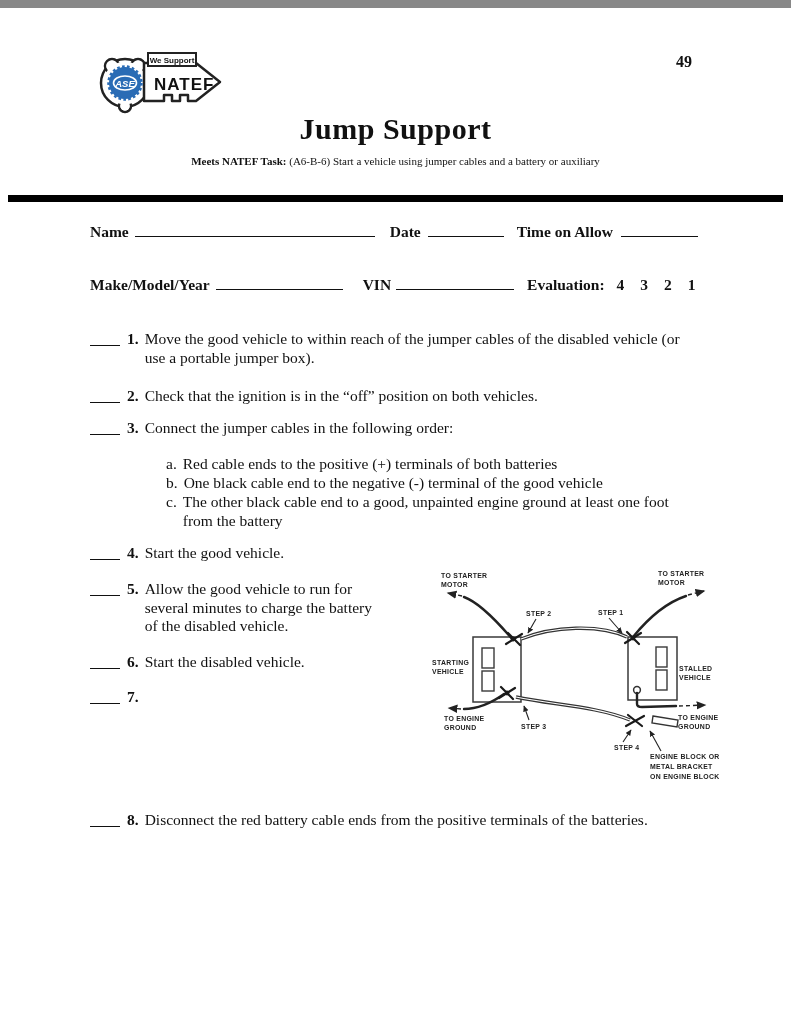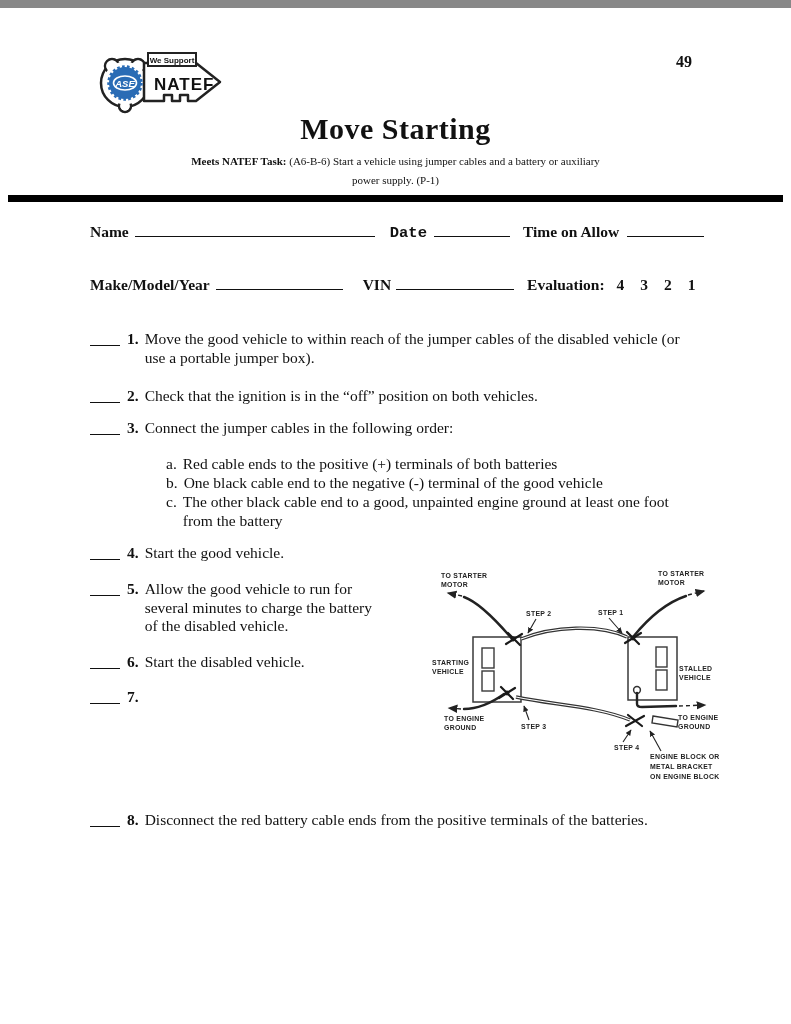--- a/index.html
+++ b/index.html
@@ -75,30 +75,29 @@
       <circle cx="27" cy="33" r="14.5" fill="#2a6cb5"></circle>
       <ellipse cx="27" cy="33" rx="11.5" ry="7" fill="none" stroke="#fff" stroke-width="1.6"></ellipse>
       <text x="27" y="36.5" text-anchor="middle" style="font-family:'Liberation Sans',sans-serif; font-size:9.5px; font-weight:bold; font-style:italic; fill:#fff;">ASE</text>
     </g>
 
     <text x="56" y="40" style="font-family:'Liberation Sans',sans-serif; font-size:17px; font-weight:bold; fill:#111; letter-spacing:1px;">NATEF</text>
   </svg>
 
   <div class="abs page-num">49</div>
 
-  <div class="abs title">Move Starting</div>
+  <div class="abs title">Jump Support</div>
   <div class="abs task">
     <div><b>Meets NATEF Task:</b><span>  (A6-B-6)  Start a vehicle using jumper cables and a battery or auxiliary</span></div>
-    <div>power supply.  (P-1)</div>
   </div>
 
   <div class="abs rule"></div>
 
   <div class="abs form-row" style="top:213px;">
-    <span>Name</span><span class="blank" style="width:240px; margin-left:6px;"></span><span style="margin-left:15px;font-family:Liberation Mono, monospace;">Date</span><span class="blank" style="width:76px; margin-left:7px;"></span><span style="margin-left:13px;">Time on Allow</span><span class="blank" style="width:77px; margin-left:8px;"></span>
+    <span>Name</span><span class="blank" style="width:240px; margin-left:6px;"></span><span style="margin-left:15px;">Date</span><span class="blank" style="width:76px; margin-left:7px;"></span><span style="margin-left:13px;">Time on Allow</span><span class="blank" style="width:77px; margin-left:8px;"></span>
   </div>
 
   <div class="abs form-row" style="top:266px;">
     <span>Make/Model/Year</span><span class="blank" style="width:127px; margin-left:6px;"></span><span style="margin-left:20px;">VIN</span><span class="blank" style="width:118px; margin-left:5px;"></span><span style="margin-left:13px;">Evaluation:</span><span style="margin-left:12px;">4</span><span style="margin-left:16px;">3</span><span style="margin-left:16px;">2</span><span style="margin-left:16px;">1</span>
   </div>
 
   <div class="abs step" style="top:322px;">
     <span class="sblank"></span>
     <span class="num">1.</span>
     <span class="txt" style="width:556px;">Move the good vehicle to within reach of the jumper cables of the disabled vehicle (or use a portable jumper box).</span>

